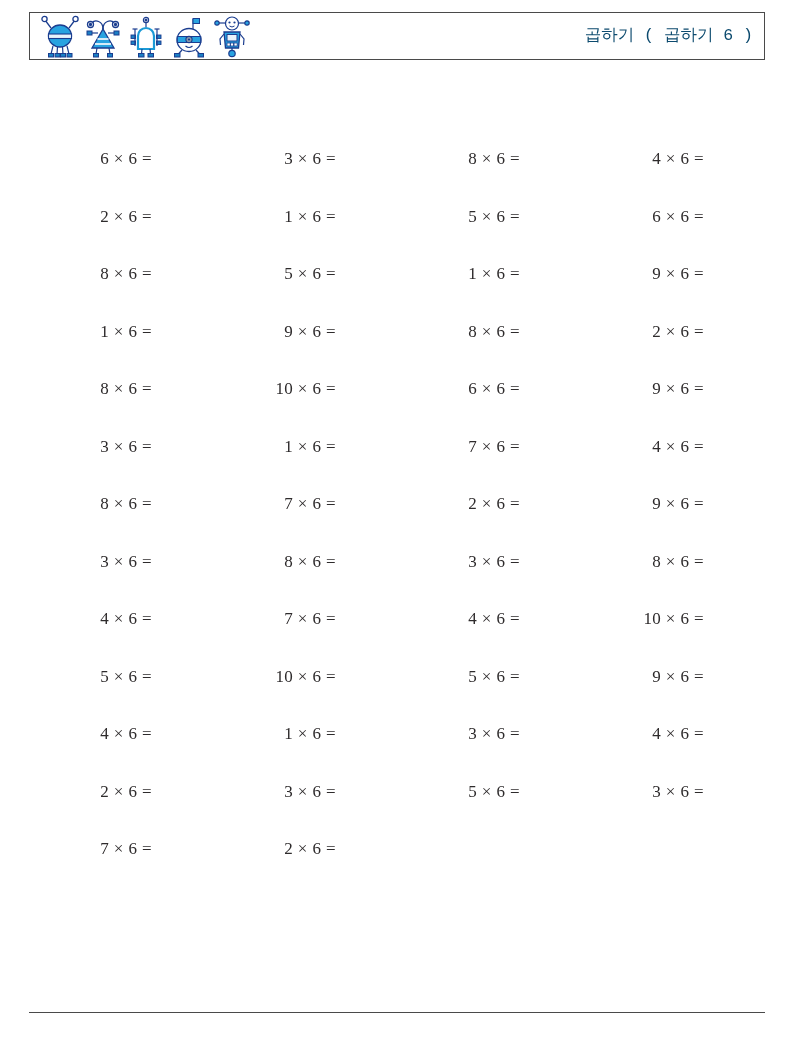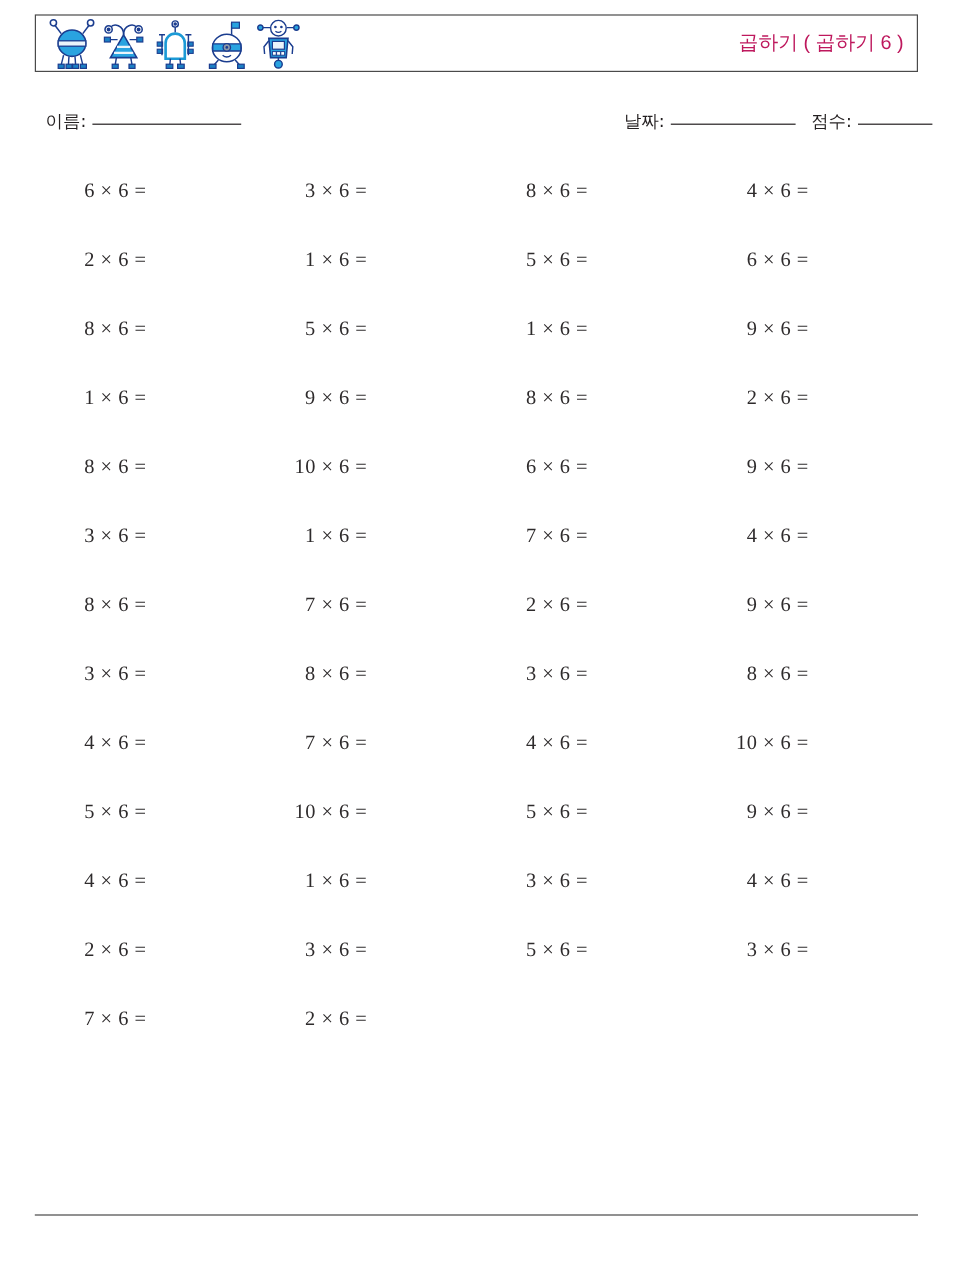--- a/index.html
+++ b/index.html
@@ -46,22 +46,22 @@
     width: 40px;
     height: 44px;
     display: block;
   }
   .header-title {
     position: absolute;
     right: 11px;
     top: 12px;
     font-size: 16.5px;
     line-height: 22px;
-    color: #be185d;
-    font-family: Liberation Sans, sans-serif;
+    color: #0c4a6e;
+    font-family: Liberation Mono, monospace;
     white-space: nowrap;
   }
 
   
   .meta {
     position: absolute;
     left: 0;
     top: 92px;
     width: 794px;
     height: 26px;
@@ -95,21 +95,21 @@
     border-bottom: 1px solid #231f20;
     vertical-align: 2px;
   }
   .rule-name { width: 124px; }
   .rule-date { width: 104px; }
   .rule-score { width: 62px; }
 
   
   .problems {
     position: absolute;
-    left: 12px;
+    left: 42px;
     top: 140px;
     width: 736px;
   }
   .prow {
     height: 57.5px;
     display: flex;
   }
   .pcell {
     width: 184px;
     height: 57.5px;
@@ -287,34 +287,20 @@
           <line x1="20" y1="33" x2="20" y2="36"></line>
         </g>
         <circle cx="20" cy="38.5" r="3.2" fill="#29a3e0" stroke="#1b3d8f" stroke-width="1.2"></circle>
       </svg>
 
     </div>
 
     <div class="header-title">곱하기 ( 곱하기 6 )</div>
   </div>
 
-  <div class="meta">
-    <div class="meta-name">
-      <span>이름:</span>
-      <span class="rule rule-name"></span>
-    </div>
-    <div class="meta-date">
-      <span>날짜:</span>
-      <span class="rule rule-date"></span>
-    </div>
-    <div class="meta-score">
-      <span>점수:</span>
-      <span class="rule rule-score"></span>
-    </div>
-  </div>
 
   <div class="problems">
 
     <div class="prow">
       <div class="pcell">
           <div class="pcell-inner">6 × 6 =</div>
         </div>
       <div class="pcell">
           <div class="pcell-inner">3 × 6 =</div>
         </div>

